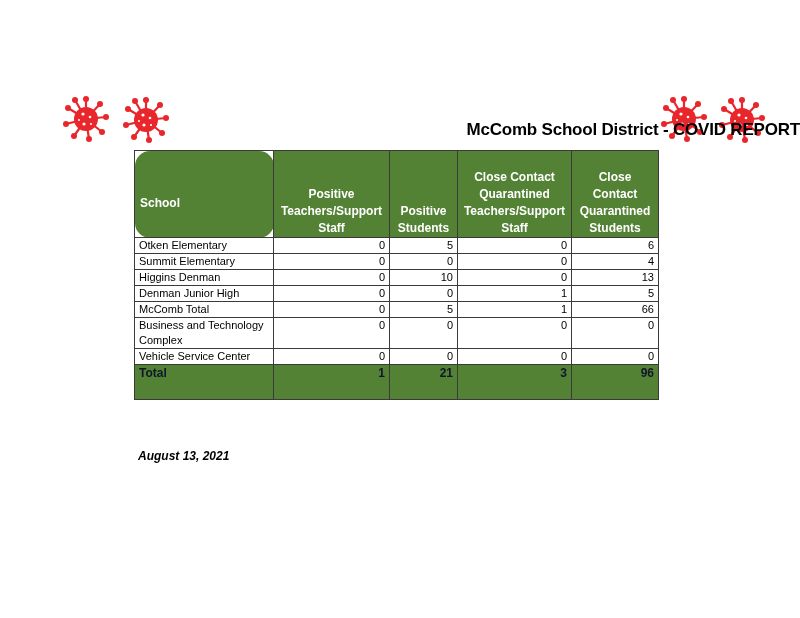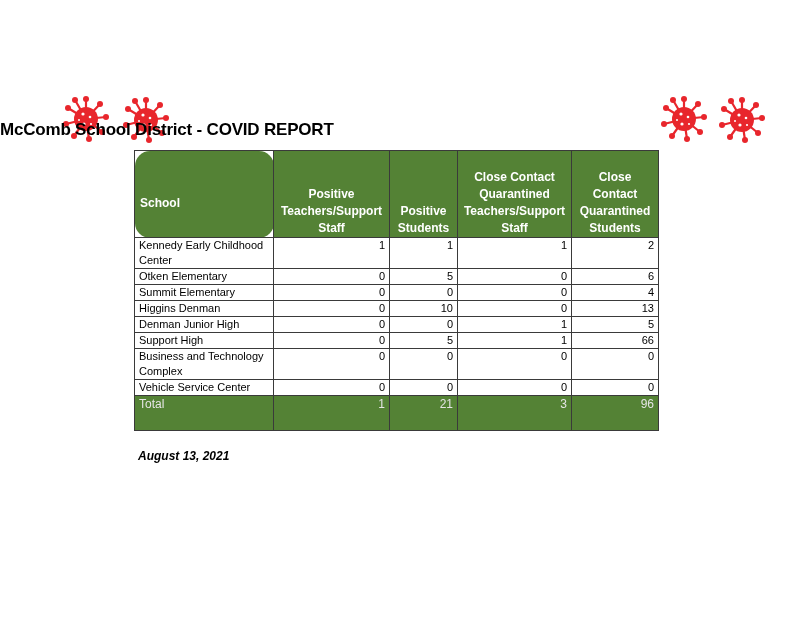--- a/index.html
+++ b/index.html
@@ -1,29 +1,29 @@
 <!DOCTYPE html>
 <html><head>
 <meta charset="utf-8">
 <style>
   html, body { margin: 0; padding: 0; background: #ffffff; }
   body { width: 800px; height: 618px; position: relative; overflow: hidden;
          font-family: "Liberation Sans", "DejaVu Sans", sans-serif; color: #000; }
   .virus { position: absolute; width: 48px; height: 48px; }
-  .title { position: absolute; left: 0; width: 800px; top: 120px; text-align: left;
+  .title { position: absolute; left: 0; width: 800px; top: 120px; text-align: right;
            font-size: 17px; font-weight: bold; letter-spacing: -0.2px; }
   table.report { position: absolute; left: 134px; top: 150px; border-collapse: collapse;
                  font-size: 11px; }
   table.report td, table.report th { border: 1px solid #3a3a3a; padding: 0 4px; line-height: 15px; }
   table.report th { background: #548235; color: #ffffff; font-weight: bold; font-size: 12px;
                     line-height: 17px; vertical-align: bottom; text-align: center; height: 68px; padding: 0 3px; }
   table.report th.school-h { text-align: left; vertical-align: middle; padding-left: 5px; padding-top: 18px; border-radius: 15px; }
   table.report td { background: #fff; text-align: right; vertical-align: top; }
   table.report td.name { text-align: left; }
-  table.report tr.total td { background: #548235; color: #e5e5e5; font-weight: normal; font-size: 12px;
+  table.report tr.total td { background: #548235; color: #0f172a; font-weight: bold; font-size: 12px;
                              height: 33px; vertical-align: top; padding-top: 1px; }
   .c0 { width: 130px; } .c1 { width: 109px; } .c2 { width: 61px; } .c3 { width: 107px; } .c4 { width: 80px; }
   .date { position: absolute; left: 138px; top: 425px; font-size: 12px; font-weight: bold; font-style: italic; margin-top: 24px; }
 </style>
 </head>
 <body>
 
 <svg width="0" height="0" style="position:absolute">
   <defs>
     <g id="virus-shape" fill="#e8262c" stroke="#e8262c">
@@ -77,27 +77,20 @@
     <tr>
       <th class="c0 school-h">School</th>
       <th class="c1">Positive Teachers/Support Staff</th>
       <th class="c2">Positive Students</th>
       <th class="c3">Close Contact Quarantined Teachers/Support Staff</th>
       <th class="c4">Close Contact Quarantined Students</th>
     </tr>
   </thead>
   <tbody>
     <tr>
-      <td class="name">Kennedy Early Childhood Center</td>
-      <td>1</td>
-      <td>1</td>
-      <td>1</td>
-      <td>2</td>
-    </tr>
-    <tr>
       <td class="name">Otken Elementary</td>
       <td>0</td>
       <td>5</td>
       <td>0</td>
       <td>6</td>
     </tr>
     <tr>
       <td class="name">Summit Elementary</td>
       <td>0</td>
       <td>0</td>
@@ -112,21 +105,21 @@
       <td>13</td>
     </tr>
     <tr>
       <td class="name">Denman Junior High</td>
       <td>0</td>
       <td>0</td>
       <td>1</td>
       <td>5</td>
     </tr>
     <tr>
-      <td class="name">Support High</td>
+      <td class="name">McComb Total</td>
       <td>0</td>
       <td>5</td>
       <td>1</td>
       <td>66</td>
     </tr>
     <tr>
       <td class="name">Business and Technology Complex</td>
       <td>0</td>
       <td>0</td>
       <td>0</td>

